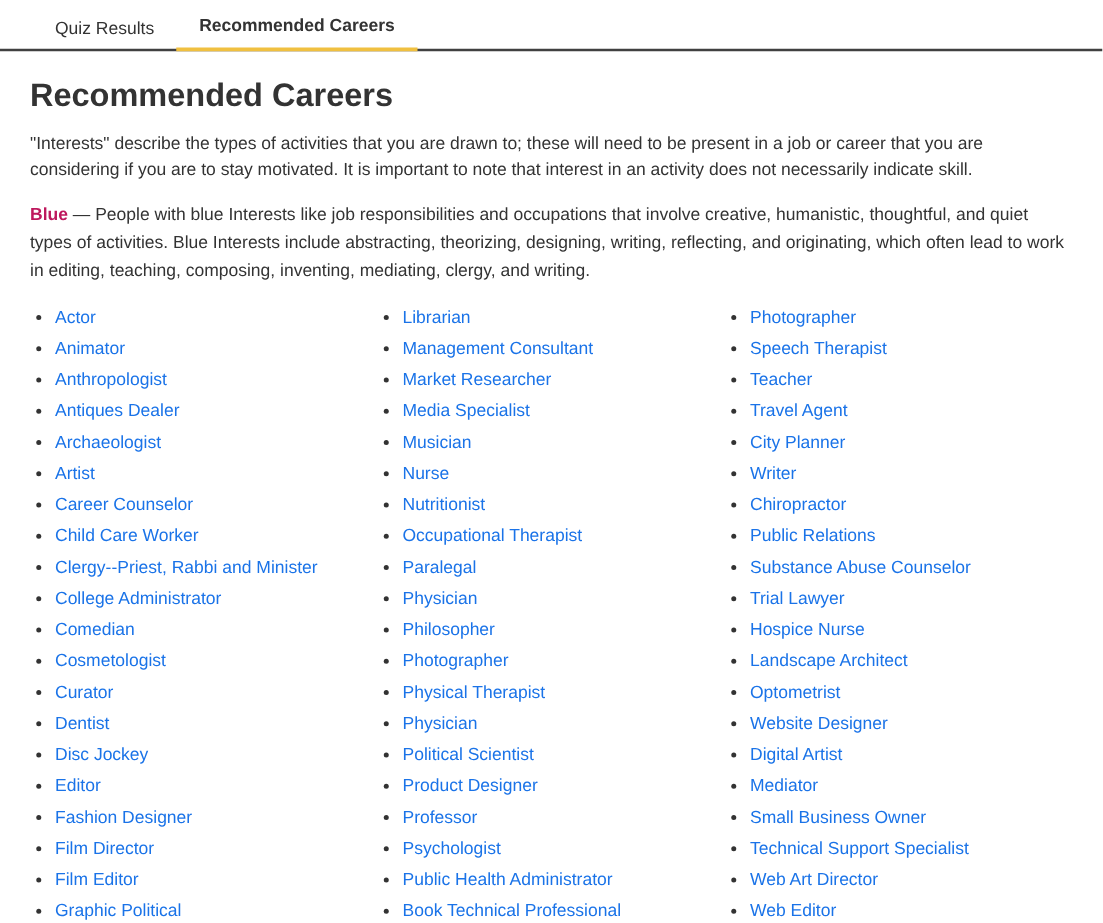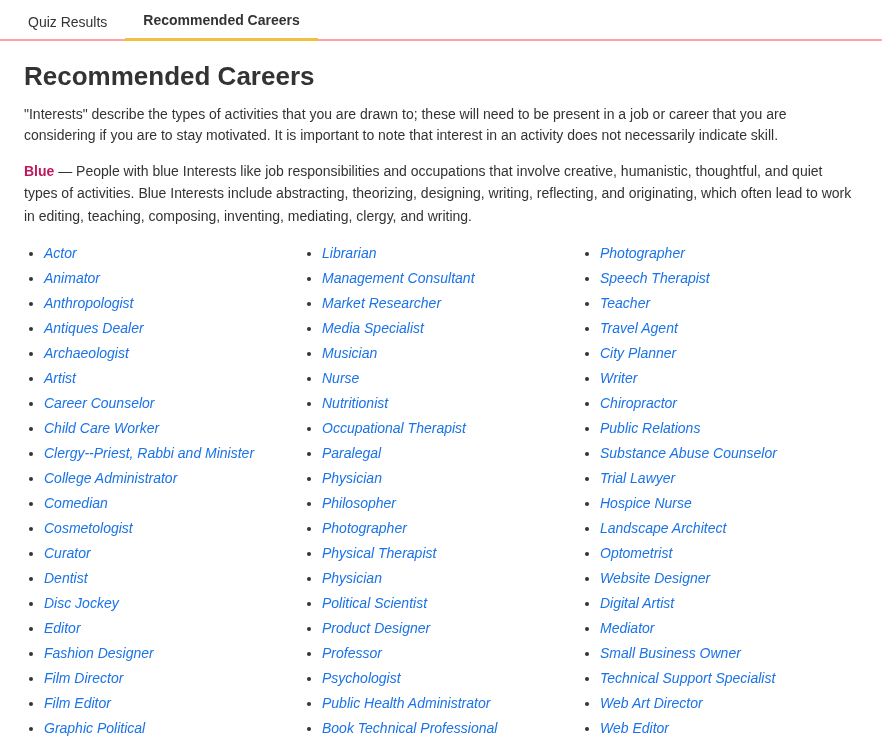--- a/index.html
+++ b/index.html
@@ -5,22 +5,22 @@
     * { box-sizing: border-box; margin: 0; padding: 0; }
     body {
       font-family: Arial, sans-serif;
       font-size: 14px;
       color: #333;
       background: #fff;
       width: 882px;
     }
     .tabs {
       display: flex;
-      border-bottom: 2px solid #fca5a5;
-      padding: 0 10px;
+      border-bottom: 2px solid #404040;
+      padding: 0 26px;
       margin-bottom: 0;
     }
     .tab {
       padding: 10px 18px;
       cursor: pointer;
       font-size: 14px;
       color: #333;
       border: none;
       background: none;
       position: relative;
@@ -72,21 +72,20 @@
       padding-left: 20px;
     }
     ul li {
       margin-bottom: 4px;
       line-height: 1.5;
     }
     ul li a, .career-link {
       color: #1a73e8;
       text-decoration: none;
       font-size: 14px;
-      font-style: italic;
     }
   </style>
 </head>
 <body>
 
 <div class="tabs">
   <button class="tab inactive">Quiz Results</button>
   <button class="tab active">Recommended Careers</button>
 </div>
 

